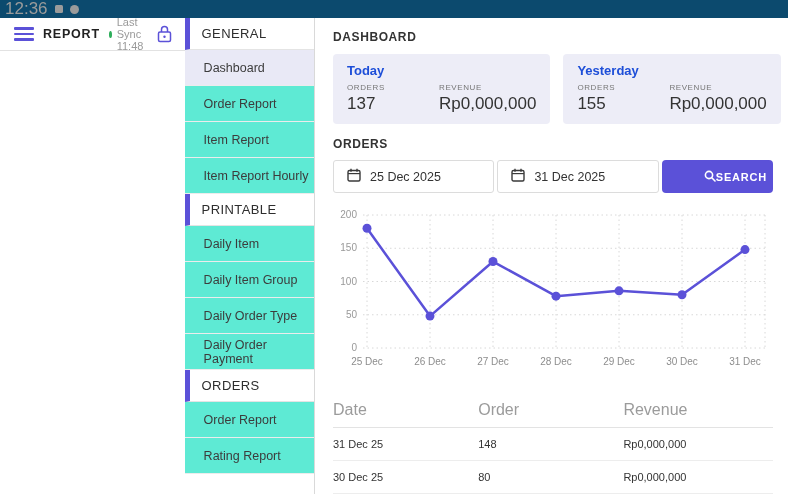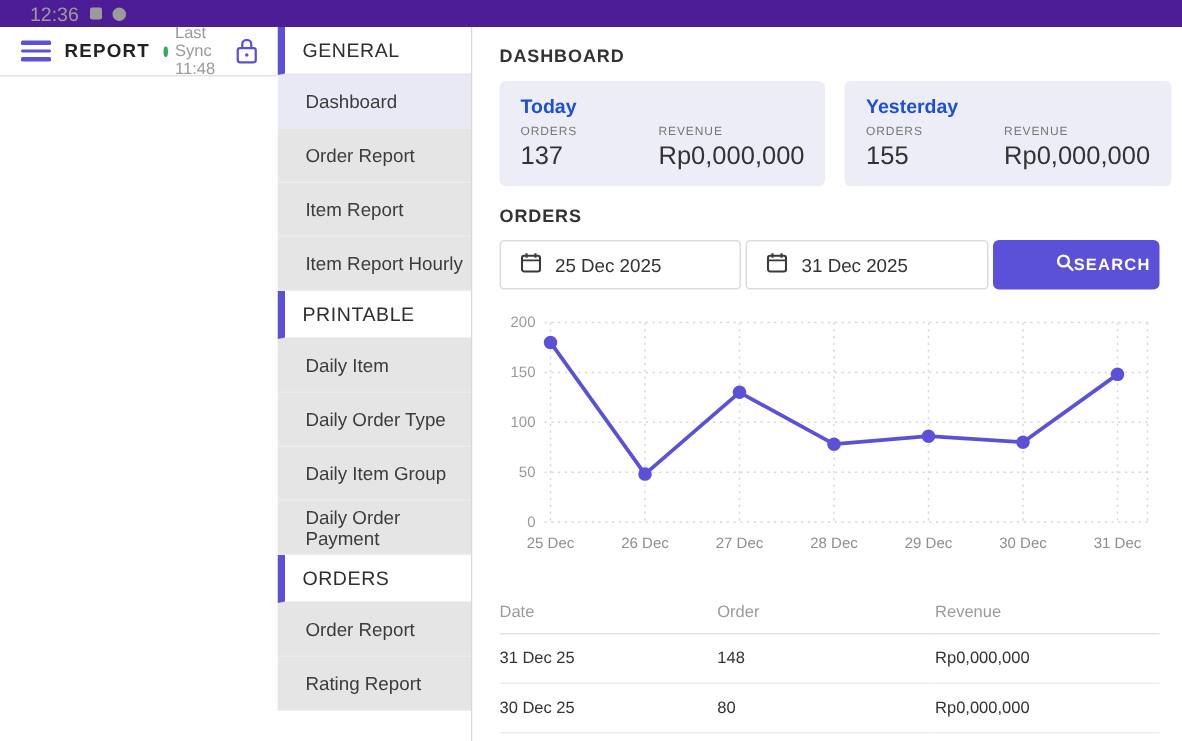--- a/index.html
+++ b/index.html
@@ -4,23 +4,23 @@
 <style>
   * { box-sizing: border-box; }
   html,body { margin:0; padding:0; }
   body {
     width:788px; height:494px; overflow:hidden;
     font-family:"Liberation Sans", sans-serif;
     background:#fff; color:#333;
   }
   
   .statusbar {
-    height:18px; background:#4c1d95; color:#9b9b9b;
+    height:18px; background:#0c4a6e; color:#9b9b9b;
     display:flex; align-items:center; gap:7px;
-    padding-left:20px; font-size:13px;
+    padding-left:5px; font-size:17px;
   }
   .sb-square { width:8px; height:8px; background:#9b9b9b; border-radius:1.5px; display:inline-block; }
   .sb-circle { width:9px; height:9px; background:#9b9b9b; border-radius:50%; display:inline-block; }
 
   .app { display:flex; height:476px; }
 
   
   .sidebar { flex:0 0 315px; width:315px; border-right:1px solid #d9d9d9; display:flex; flex-direction:row; background:#fff; }
   .sidebar-header {
     height:33px; flex:0 0 33px; border-bottom:1px solid #e2e2e2;
@@ -35,21 +35,21 @@
 
   .sidebar-nav { flex:1; overflow:hidden; }
   .nav-section-header {
     height:32px; border-left:5px solid #5B51D8; border-bottom:1px solid #e4e4e4;
     display:flex; align-items:center; padding-left:12px;
     font-weight:normal; font-size:13px; letter-spacing:0.4px; color:#2e2e2e; background:#fff;
   }
   .nav-item {
     height:36px; border-bottom:1px solid #ececec;
     display:flex; align-items:center; padding-left:19px;
-    font-size:12.5px; color:#3c3c3c; background:#e5e5e5; cursor:pointer;
+    font-size:12.5px; color:#3c3c3c; background:#5eead4; cursor:pointer;
   }
   .nav-item.active { background:#E9E9F6; }
 
   
   .main { flex:1; padding:12px 15px 0 18px; overflow:hidden; background:#fff; }
   .main-title, .section-title {
     font-size:12px; font-weight:bold; letter-spacing:0.6px; color:#333; margin:0 0 10px 0;
   }
   .cards { display:flex; gap:13px; margin-bottom:13px; }
   .card { flex:1; background:#EDEDF7; border-radius:4px; padding:9px 14px 10px 14px; }
@@ -69,21 +69,21 @@
   .search-btn {
     flex:0 0 84px; height:33px; background:#5B51D8; color:#fff; border:none; border-radius:4px;
     font-family:"Liberation Sans", sans-serif; font-weight:bold; font-size:11px; letter-spacing:0.8px;
     display:flex; align-items:center; justify-content:center; gap:0; cursor:pointer;padding-left:42px;
   }
 
   .chart-wrap { margin-bottom:16px; }
 
   table.orders-table { width:100%; border-collapse:collapse; font-size:11px; color:#333; }
   .orders-table th {
-    color:#9b9b9b; font-weight:normal; text-align:left; font-size:11px;
+    color:#9b9b9b; font-weight:normal; text-align:left; font-size:16px;
     padding:8px 0 8px 0; border-bottom:1px solid #e3e3e3;
   }
   .orders-table td { padding:10px 0; border-bottom:1px solid #ededed; }
   .orders-table .col-date { width:33%; }
   .orders-table .col-order { width:33%; }
   .orders-table .col-revenue { width:34%; }
 </style>
 </head>
 <body>
 
@@ -116,22 +116,22 @@
       </span>
     </div>
     <nav class="sidebar-nav" id="sidebar-nav">
         <div class="nav-section-header">GENERAL</div>
         <div class="nav-item active">Dashboard</div>
         <div class="nav-item">Order Report</div>
         <div class="nav-item">Item Report</div>
         <div class="nav-item">Item Report Hourly</div>
         <div class="nav-section-header">PRINTABLE</div>
         <div class="nav-item">Daily Item</div>
+        <div class="nav-item">Daily Item Group</div>
         <div class="nav-item">Daily Order Type</div>
-        <div class="nav-item">Daily Item Group</div>
         <div class="nav-item">Daily Order Payment</div>
         <div class="nav-section-header">ORDERS</div>
         <div class="nav-item">Order Report</div>
         <div class="nav-item">Rating Report</div>
       </nav>
   </aside>
 
   <main class="main">
     <h1 class="main-title">DASHBOARD</h1>
 

